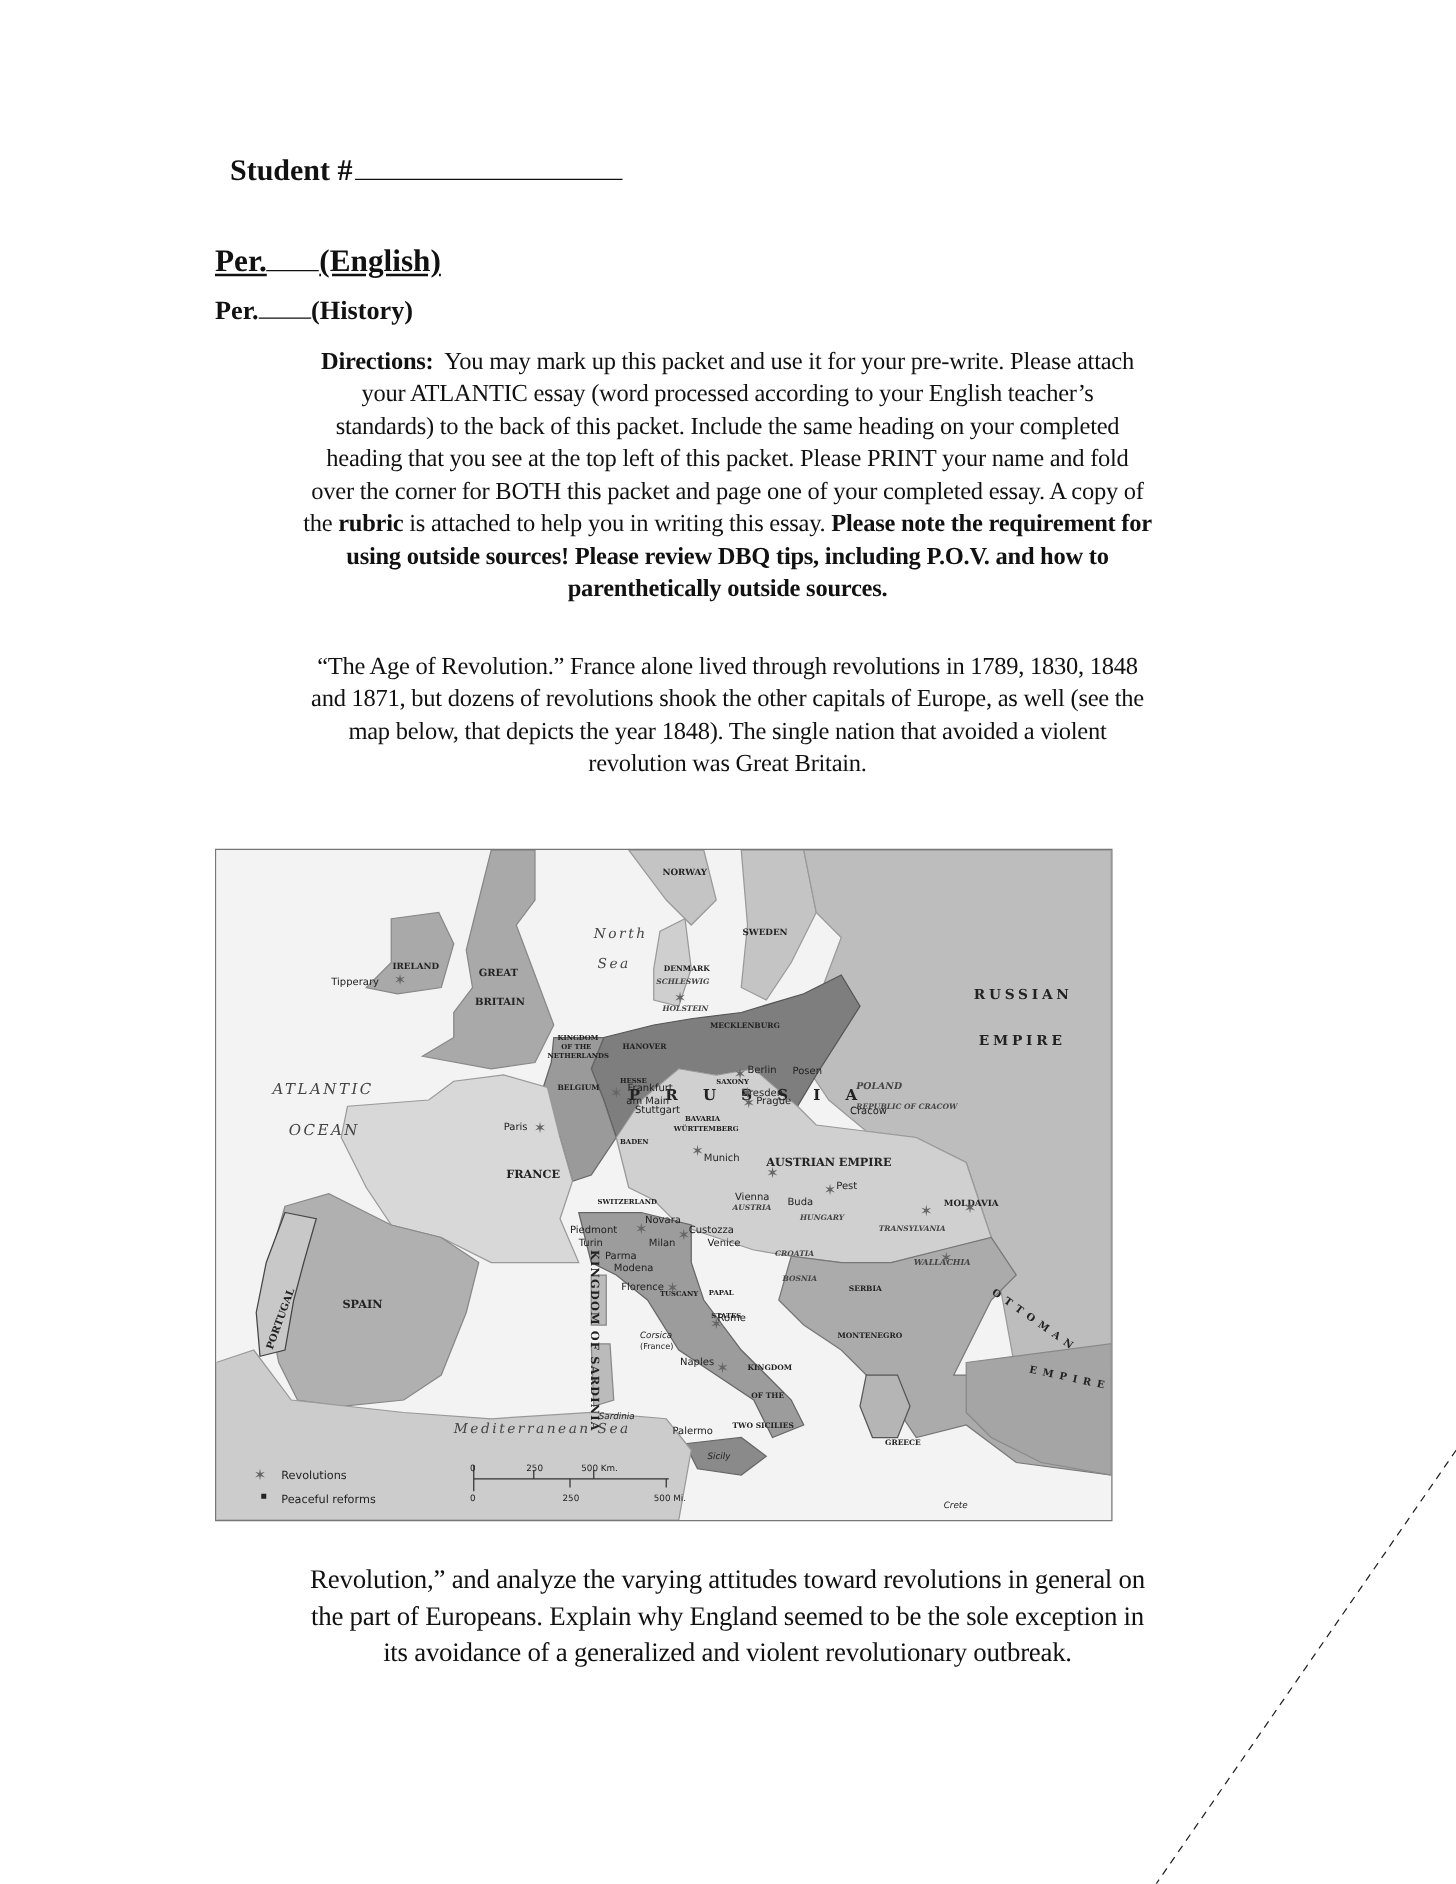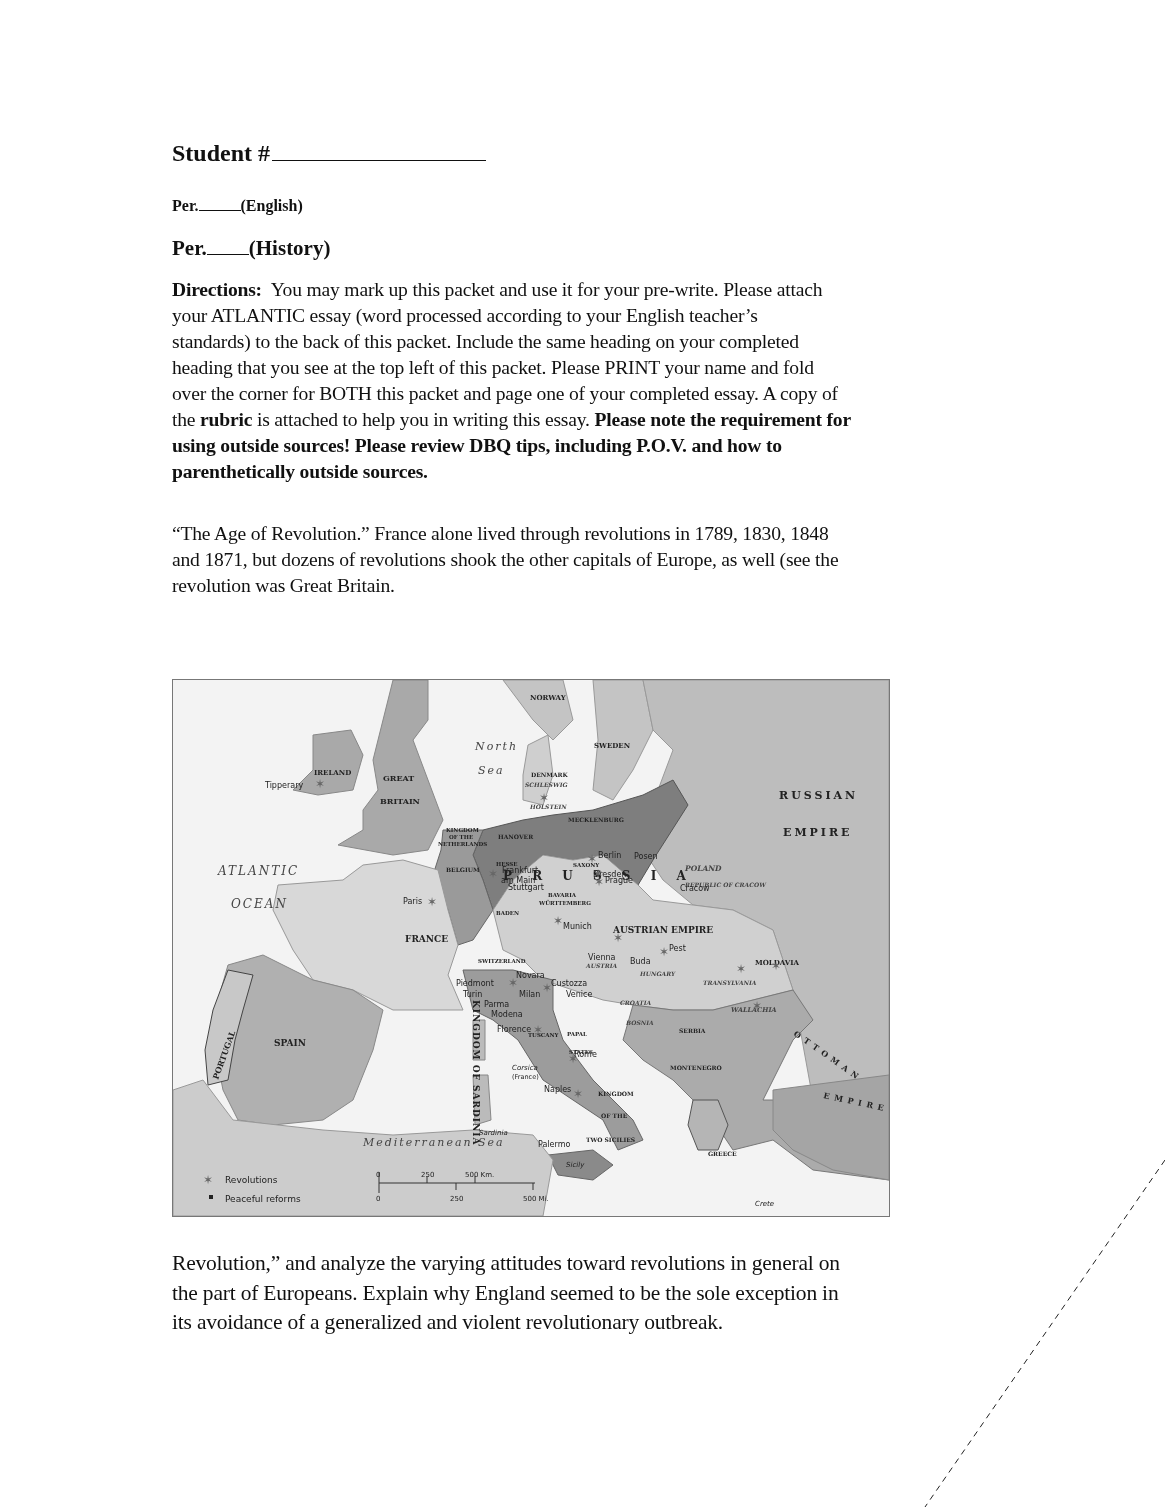--- a/index.html
+++ b/index.html
@@ -1,31 +1,31 @@
 <!DOCTYPE html>
 <html><head>
 <meta charset="utf-8">
 <style>
   html, body { margin: 0; padding: 0; background: #ffffff; }
   body { width: 1165px; height: 1507px; position: relative; overflow: hidden;
          font-family: "Liberation Serif", "DejaVu Serif", serif; color: #111; }
   .hdr { position: absolute; left: 172px; font-weight: bold; font-size: 24px; }
   .hdr .blank { display: inline-block; border-bottom: 1.5px solid #111; vertical-align: baseline; height: 18px; }
-  #student { top: 140px; }
+  #student { top: 124px; margin-left: 12px; }
   #student .blank { width: 214px; margin-left: 2px; }
-  #per-eng { top: 196px; font-size: 16px; }
+  #per-eng { top: 196px; font-size: 25px; text-decoration: underline; }
   #per-hist { top: 236px; font-size: 21px; }
   #per-eng .blank, #per-hist .blank { width: 42px; height: 14px; }
   .para { position: absolute; left: 172px; width: 820px; font-size: 19.6px; line-height: 26px; letter-spacing: -0.2px; }
   .para b { font-weight: bold; }
   #directions { top: 277px; }
   #background { top: 521px; }
   #question { top: 1249px; font-size: 21.5px; line-height: 29.5px; width: 820px; }
   sup { font-size: 11px; vertical-align: 7px; line-height: 0; }
-  .line { display: block; white-space: nowrap; }
+  .line { display: block; white-space: nowrap; text-align: center; }
   #map { position: absolute; left: 172px; top: 679px; width: 718px; height: 538px; border: 1px solid #777; box-sizing: border-box; background: #f4f4f4; overflow: hidden; }
   #map svg { display: block; }
   .fold { position: absolute; left: 0; top: 0; }
   .ml { font-family: "DejaVu Serif", serif; font-weight: bold; fill: #222; }
   .ms { font-family: "DejaVu Sans", sans-serif; fill: #222; }
   .mi { font-family: "DejaVu Serif", serif; font-style: italic; fill: #444; }
 </style>
 </head>
 <body>
 
@@ -46,20 +46,21 @@
   <span class="line">heading that you see at the top left of this packet.  Please PRINT your name and fold</span>
   <span class="line">over the corner for BOTH this packet and page one of your completed essay.   A copy of</span>
   <span class="line"><span>the </span><b>rubric</b><span> is attached to help you in writing this essay.  </span><b>Please note the requirement for</b></span>
   <b class="line">using outside sources!   Please review DBQ tips, including P.O.V. and how to</b>
   <b class="line">parenthetically outside sources.</b>
 </div>
 
 <div class="para" id="background">
   <span class="line">“The Age of Revolution.”  France alone lived through revolutions in 1789, 1830, 1848</span>
   <span class="line">and 1871, but dozens of revolutions shook the other capitals of Europe, as well (see the</span>
+  <span class="line">map below, that depicts the year 1848).  The single nation that avoided a violent</span>
   <span class="line">revolution was Great Britain.</span>
 </div>
 
 <div id="map">
 <svg width="716" height="536" viewBox="0 0 716 536">
   <rect x="0" y="0" width="716" height="536" fill="#f3f3f3"></rect>
 
   <path fill="#c4c4c4" stroke="#999" d="M330,0 L390,0 L400,40 L380,60 L360,40 L345,20 Z M420,0 L470,0 L480,50 L460,90 L440,120 L420,110 L425,60 Z"></path>
   <path fill="#bdbdbd" stroke="#999" d="M470,0 L716,0 L716,420 L640,420 L620,310 L600,250 L560,230 L520,225 L490,200 L470,170 L485,110 L500,70 L480,50 Z"></path>
   <path fill="#a9a9a9" stroke="#888" d="M140,55 L178,50 L190,75 L180,110 L145,115 L120,110 L140,90 Z"></path>

